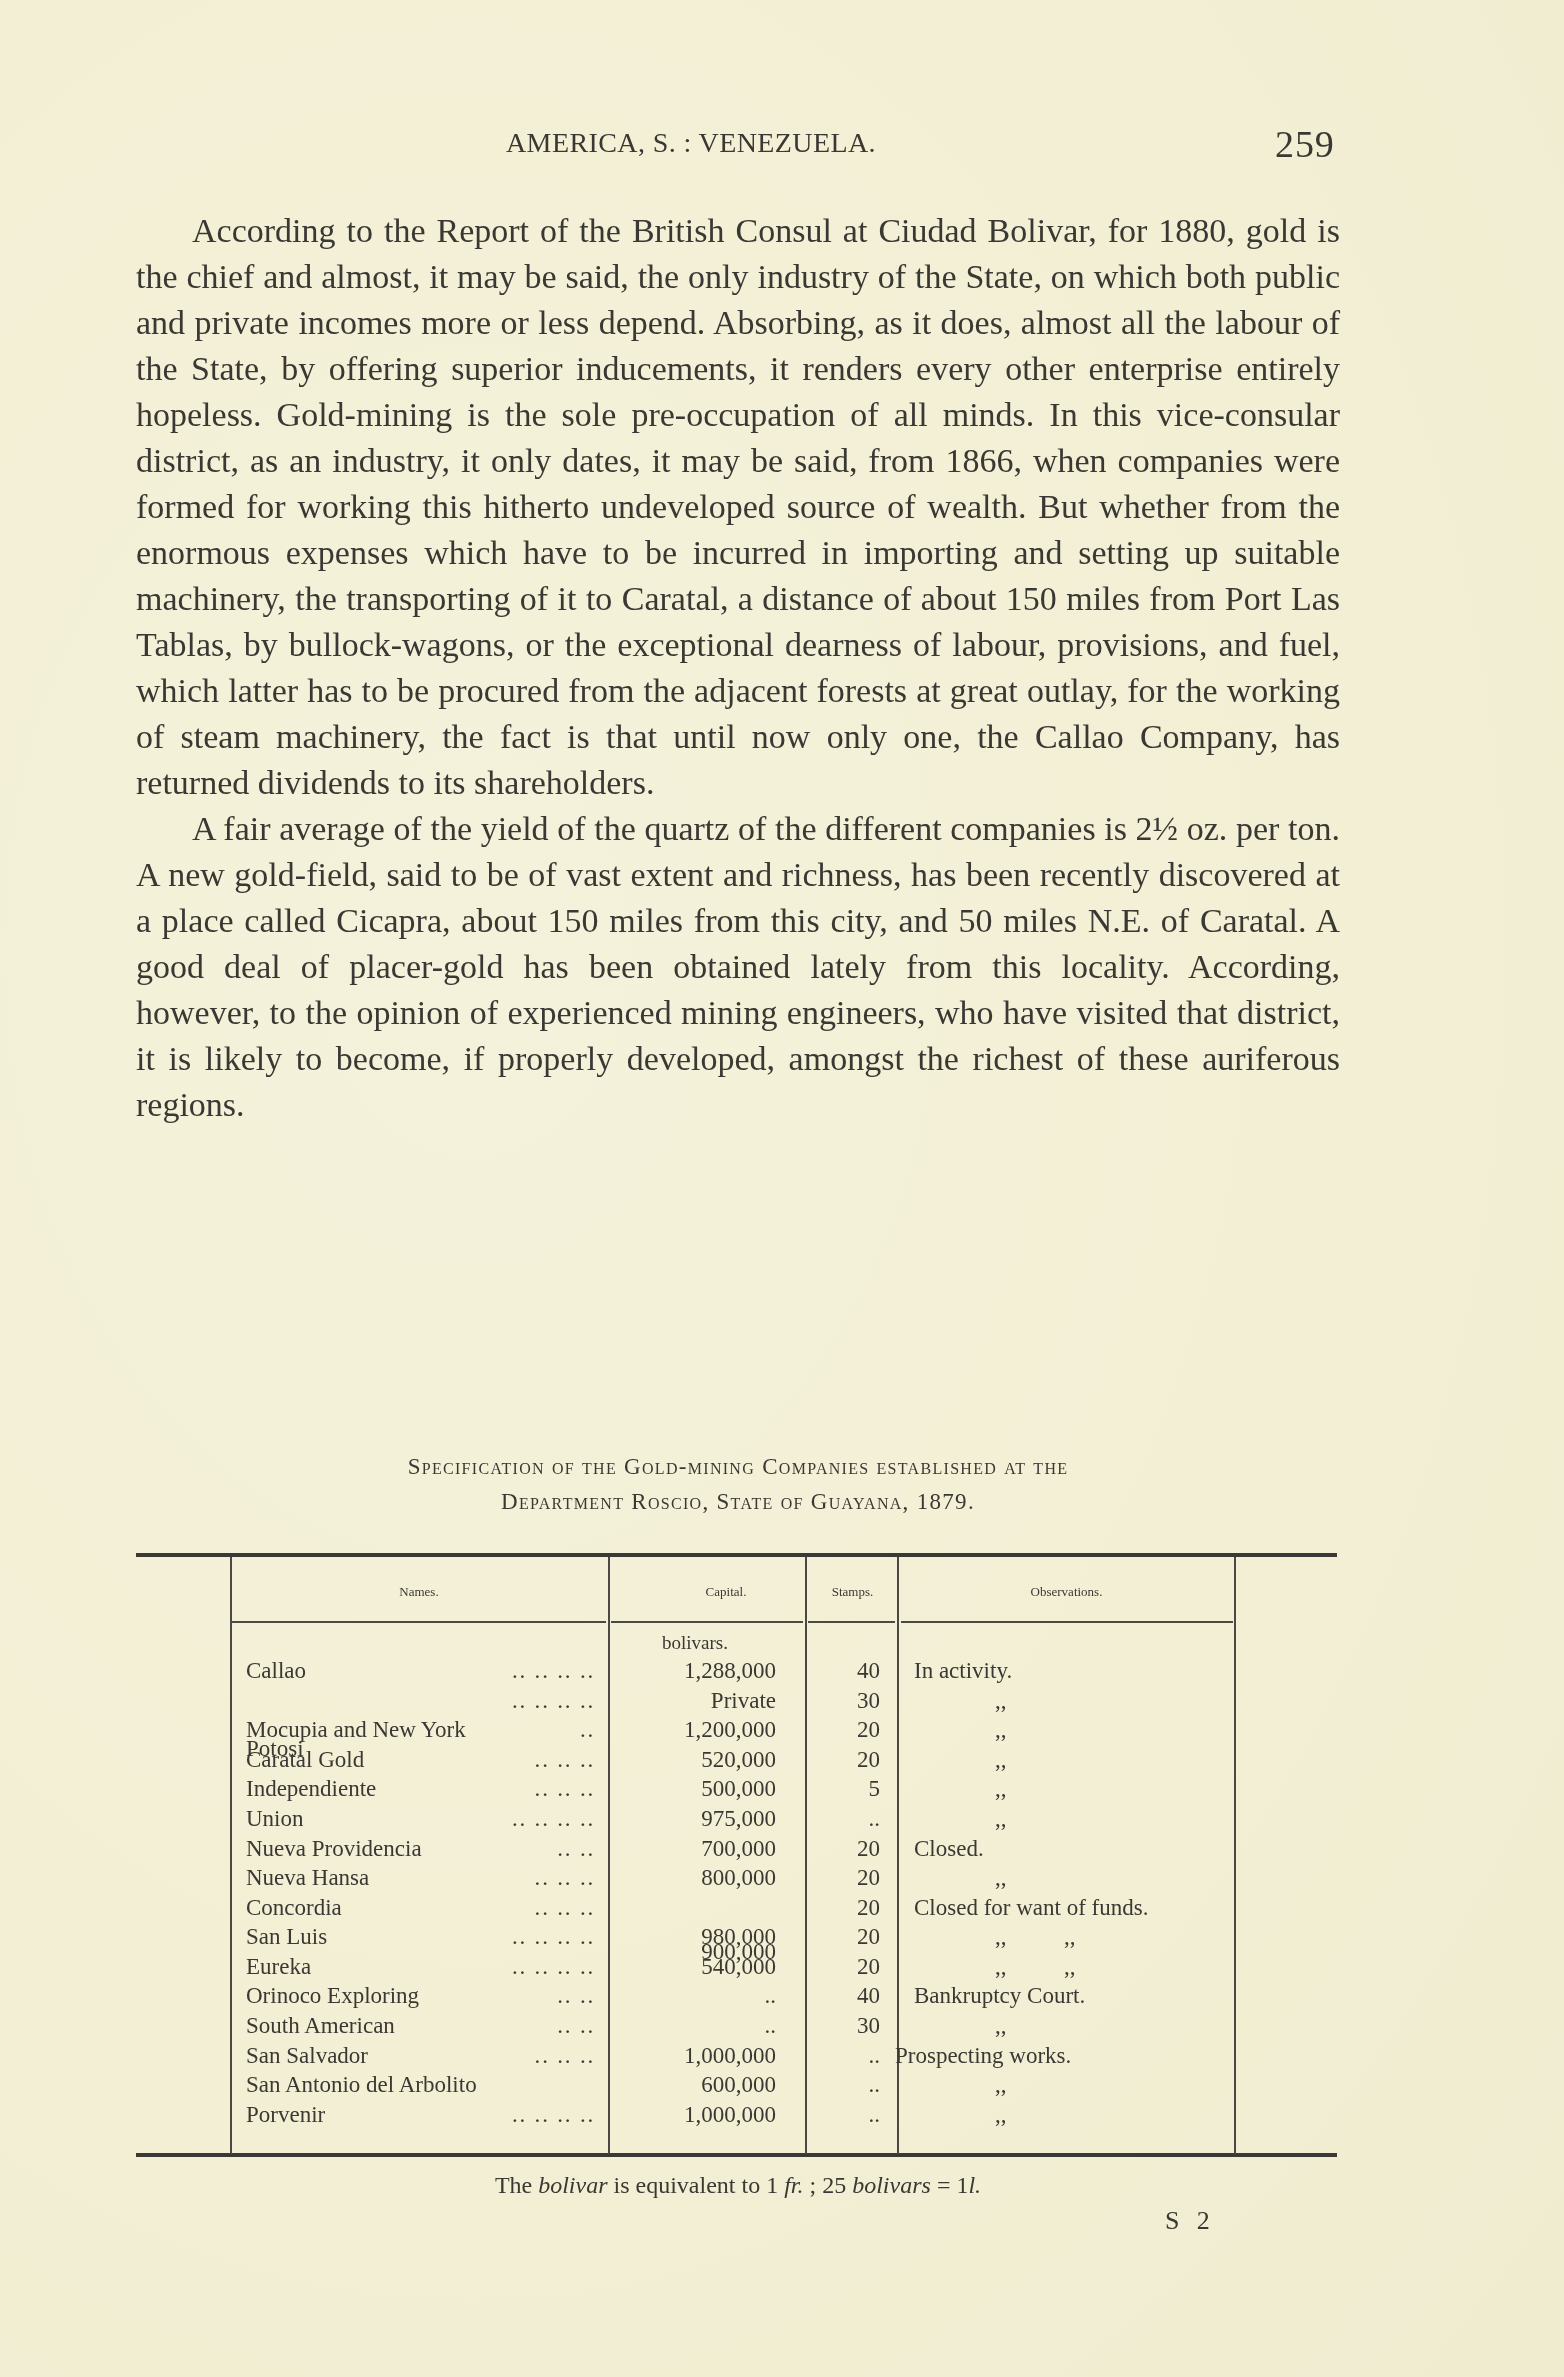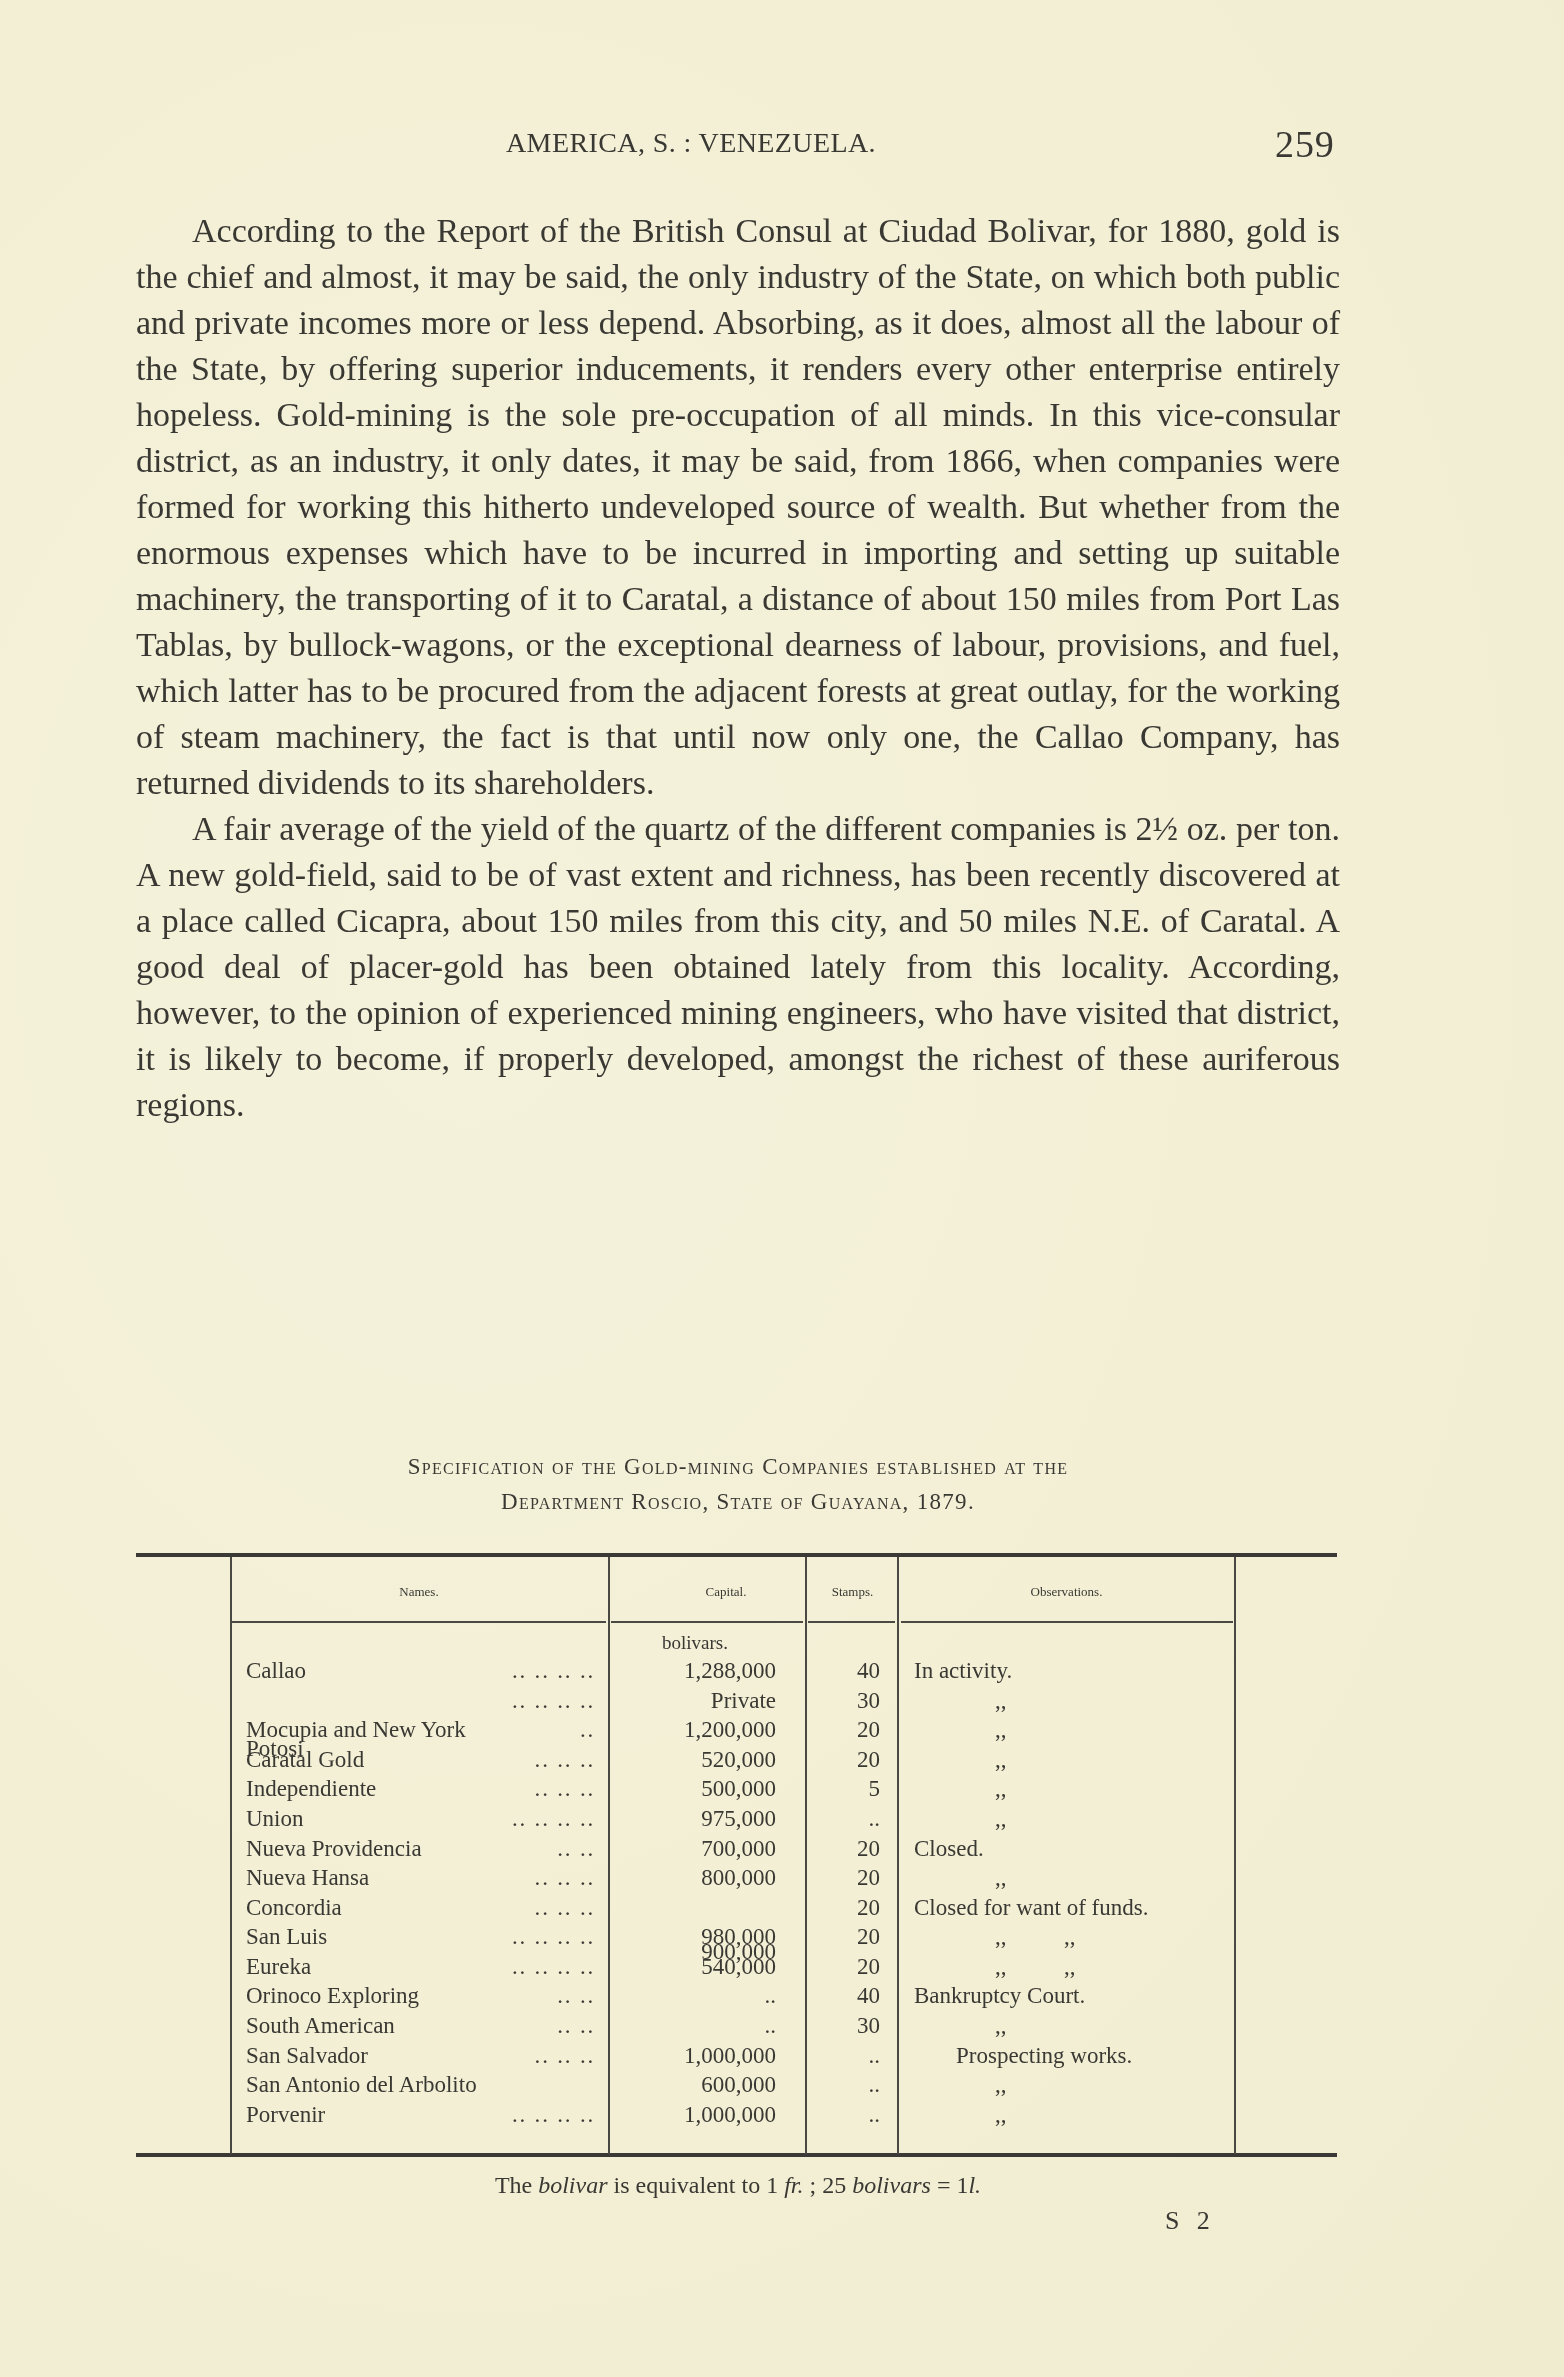--- a/index.html
+++ b/index.html
@@ -134,21 +134,21 @@
       <div class="abs cell " style="left:914px; white-space:pre;top:1981px;">Bankruptcy Court.</div>
       <div class="abs cell " style="left:246px;top:2011px;">South American</div>
       <div class="abs cell " style="left: 246px; width: 349px; text-align: right; letter-spacing: 1.8px; top: 2011px; color: rgb(58, 56, 51);">.. ..</div>
       <div class="abs cell " style="left:609px; width:167px; text-align:right;top:2011px;">..</div>
       <div class="abs cell " style="left:807px; width:73px; text-align:right;top:2011px;">30</div>
       <div class="abs cell " style="left: 995px; white-space: pre; top: 2011px;">,,</div>
       <div class="abs cell " style="left:246px;top:2041px;">San Salvador</div>
       <div class="abs cell " style="left: 246px; width: 349px; text-align: right; letter-spacing: 1.8px; top: 2041px; color: rgb(58, 56, 51);">.. .. ..</div>
       <div class="abs cell " style="left:609px; width:167px; text-align:right;top:2041px;">1,000,000</div>
       <div class="abs cell " style="left:807px; width:73px; text-align:right;top:2041px;">..</div>
-      <div class="abs cell " style="left:956px; white-space:pre;top:2041px;">Prospecting works.</div>
+      <div class="abs cell " style="left:895px; white-space:pre;top:2041px;">Prospecting works.</div>
       <div class="abs cell " style="left:246px;top:2070px;">San Antonio del Arbolito</div>
       <div class="abs cell " style="left: 246px; width: 349px; text-align: right; letter-spacing: 1.8px; top: 2070px; color: rgb(58, 56, 51);"></div>
       <div class="abs cell " style="left:609px; width:167px; text-align:right;top:2070px;">600,000</div>
       <div class="abs cell " style="left:807px; width:73px; text-align:right;top:2070px;">..</div>
       <div class="abs cell " style="left: 995px; white-space: pre; top: 2070px;">,,</div>
       <div class="abs cell " style="left:246px;top:2100px;">Porvenir</div>
       <div class="abs cell " style="left: 246px; width: 349px; text-align: right; letter-spacing: 1.8px; top: 2100px; color: rgb(58, 56, 51);">.. .. .. ..</div>
       <div class="abs cell " style="left:609px; width:167px; text-align:right;top:2100px;">1,000,000</div>
       <div class="abs cell " style="left:807px; width:73px; text-align:right;top:2100px;">..</div>
       <div class="abs cell " style="left: 995px; white-space: pre; top: 2100px;">,,</div>

